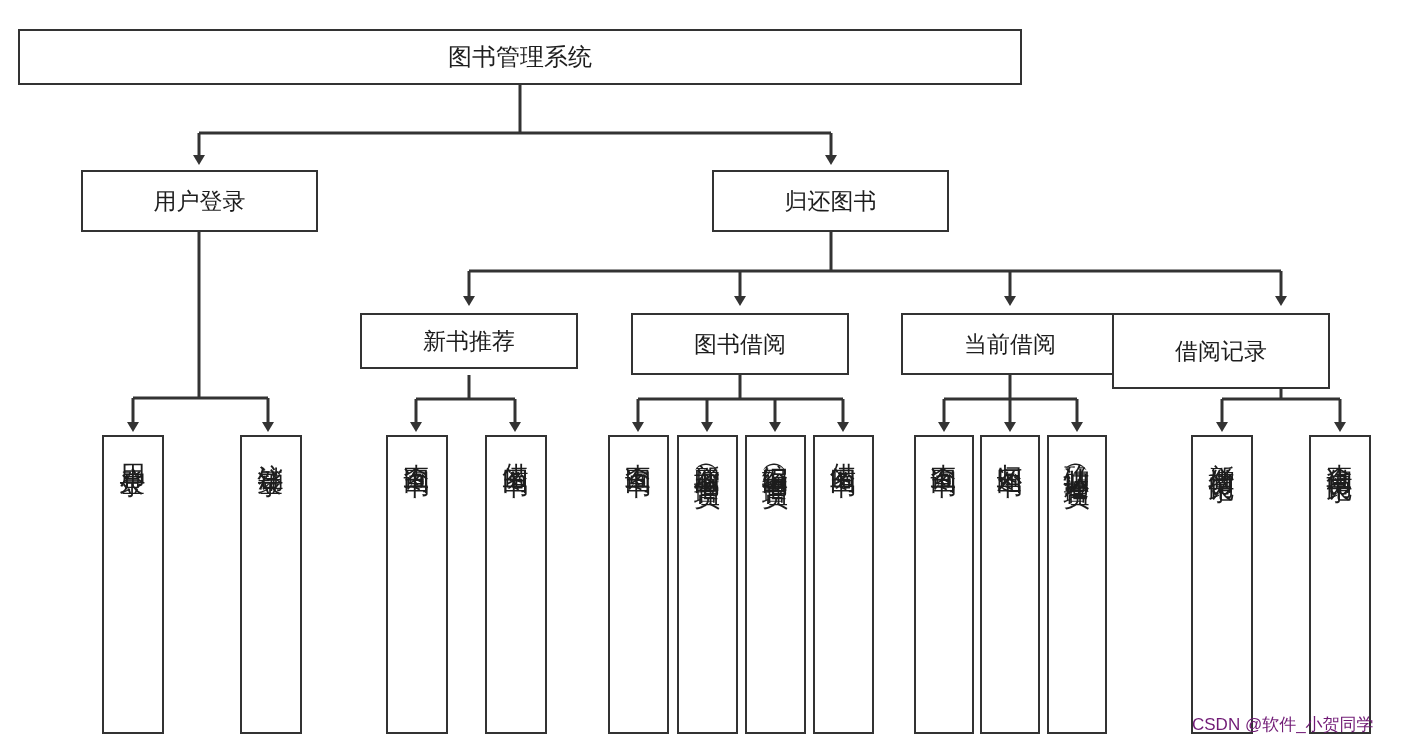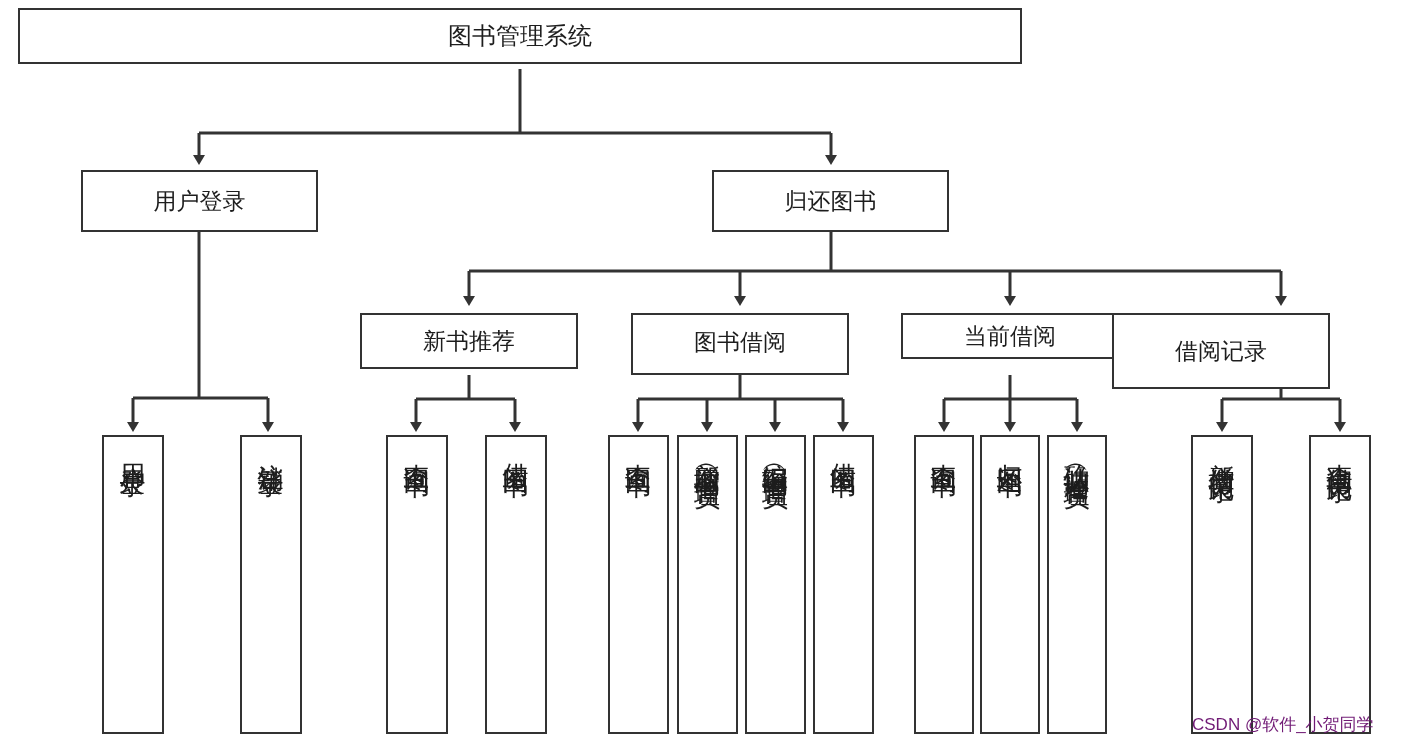--- a/index.html
+++ b/index.html
@@ -92,38 +92,38 @@
       <path d="M1010,399 L1010,423" marker-end="url(#arrow)"></path>
       <path d="M1077,399 L1077,423" marker-end="url(#arrow)"></path>
 
       <path d="M1281,375 L1281,399"></path>
       <path d="M1222,399 L1340,399"></path>
       <path d="M1222,399 L1222,423" marker-end="url(#arrow)"></path>
       <path d="M1340,399 L1340,423" marker-end="url(#arrow)"></path>
     </g>
   </svg>
 
-  <div class="node root horiz" style="left:18px;top:8px;width:1004px;height:56px;">
+  <div class="node root horiz" style="left:18px;top:29px;width:1004px;height:56px;">
     <span class="lbl">图书管理系统</span>
   </div>
 
   <div class="node horiz" style="left:81px;top:170px;width:237px;height:62px;">
     <span class="lbl">用户登录</span>
   </div>
   <div class="node horiz" style="left:712px;top:170px;width:237px;height:62px;">
     <span class="lbl">归还图书</span>
   </div>
 
   <div class="node horiz" style="left:360px;top:313px;width:218px;height:56px;">
     <span class="lbl">新书推荐</span>
   </div>
-  <div class="node horiz" style="left:631px;top:313px;width:218px;height:62px;font-family:Liberation Mono, monospace;">
+  <div class="node horiz" style="left:631px;top:313px;width:218px;height:62px;">
     <span class="lbl">图书借阅</span>
   </div>
-  <div class="node horiz" style="left:901px;top:313px;width:218px;height:46px;">
+  <div class="node horiz" style="left:901px;top:313px;width:218px;height:62px;">
     <span class="lbl">当前借阅</span>
   </div>
   <div class="node horiz" style="left:1112px;top:313px;width:218px;height:76px;">
     <span class="lbl">借阅记录</span>
   </div>
 
   <div class="node vert" style="left:102px;top:435px;width:62px;height:299px;">
     <span class="lbl">用户登录</span>
   </div>
   <div class="node vert" style="left:240px;top:435px;width:62px;height:299px;">

